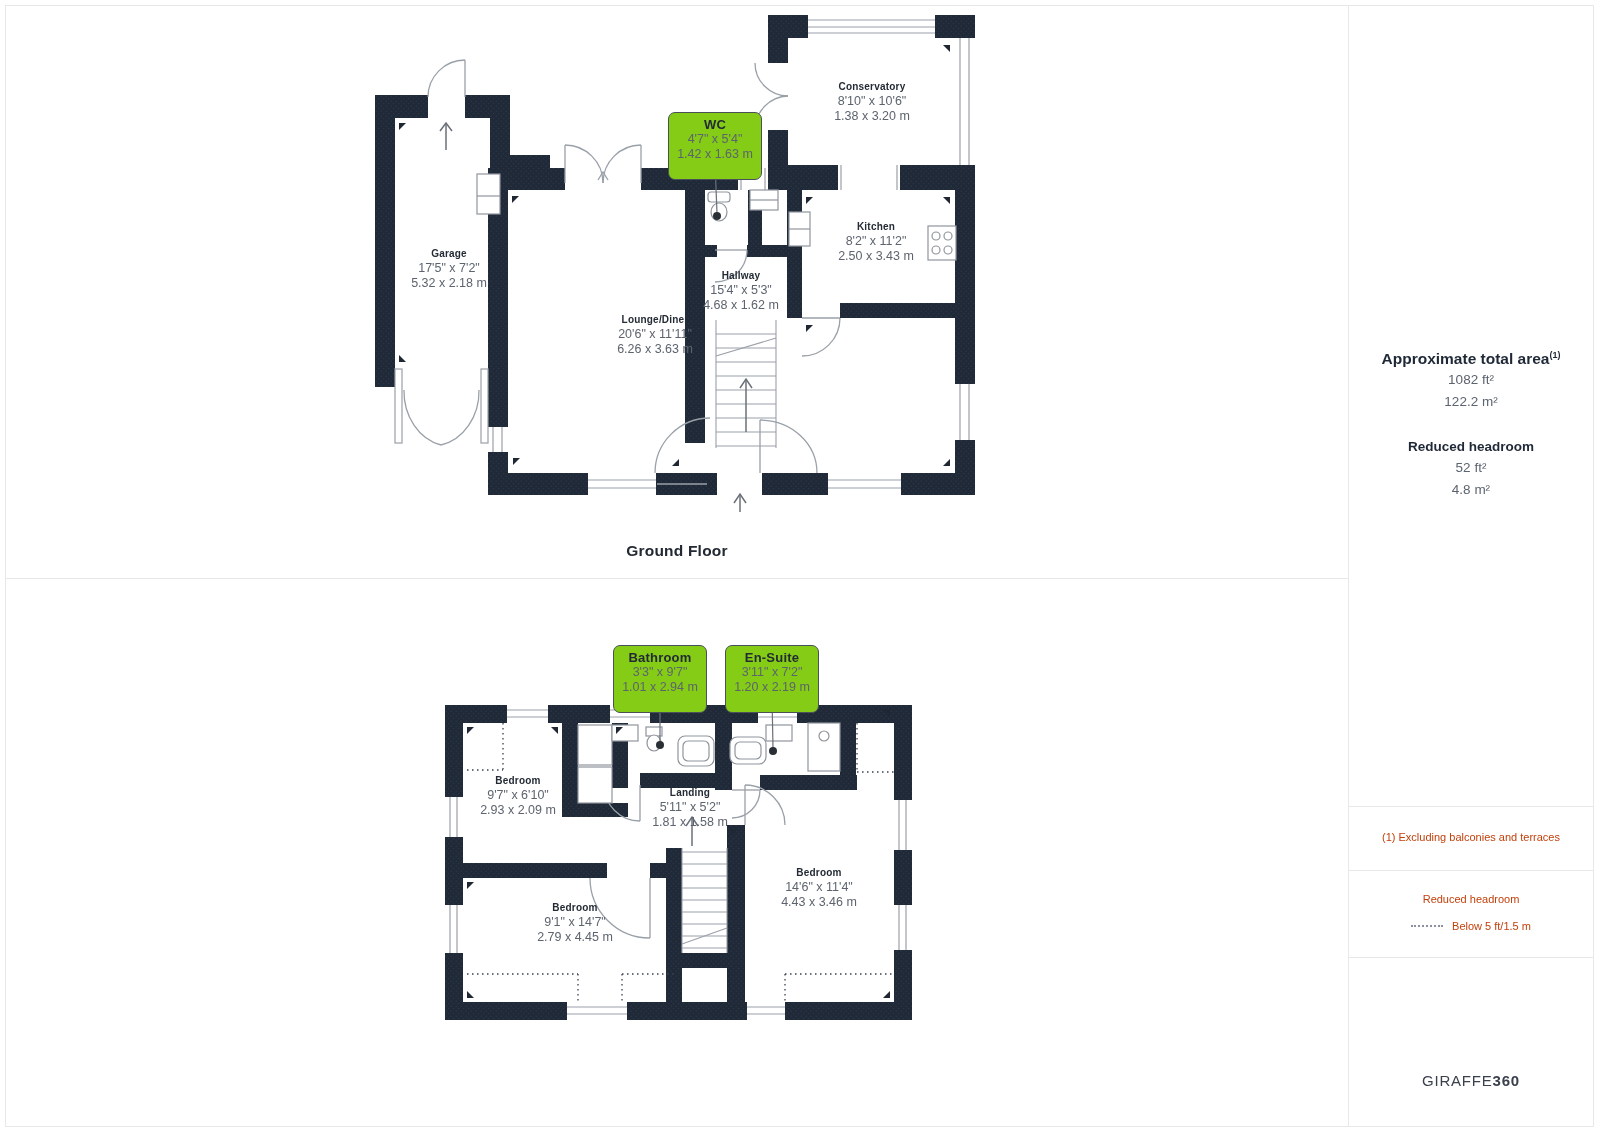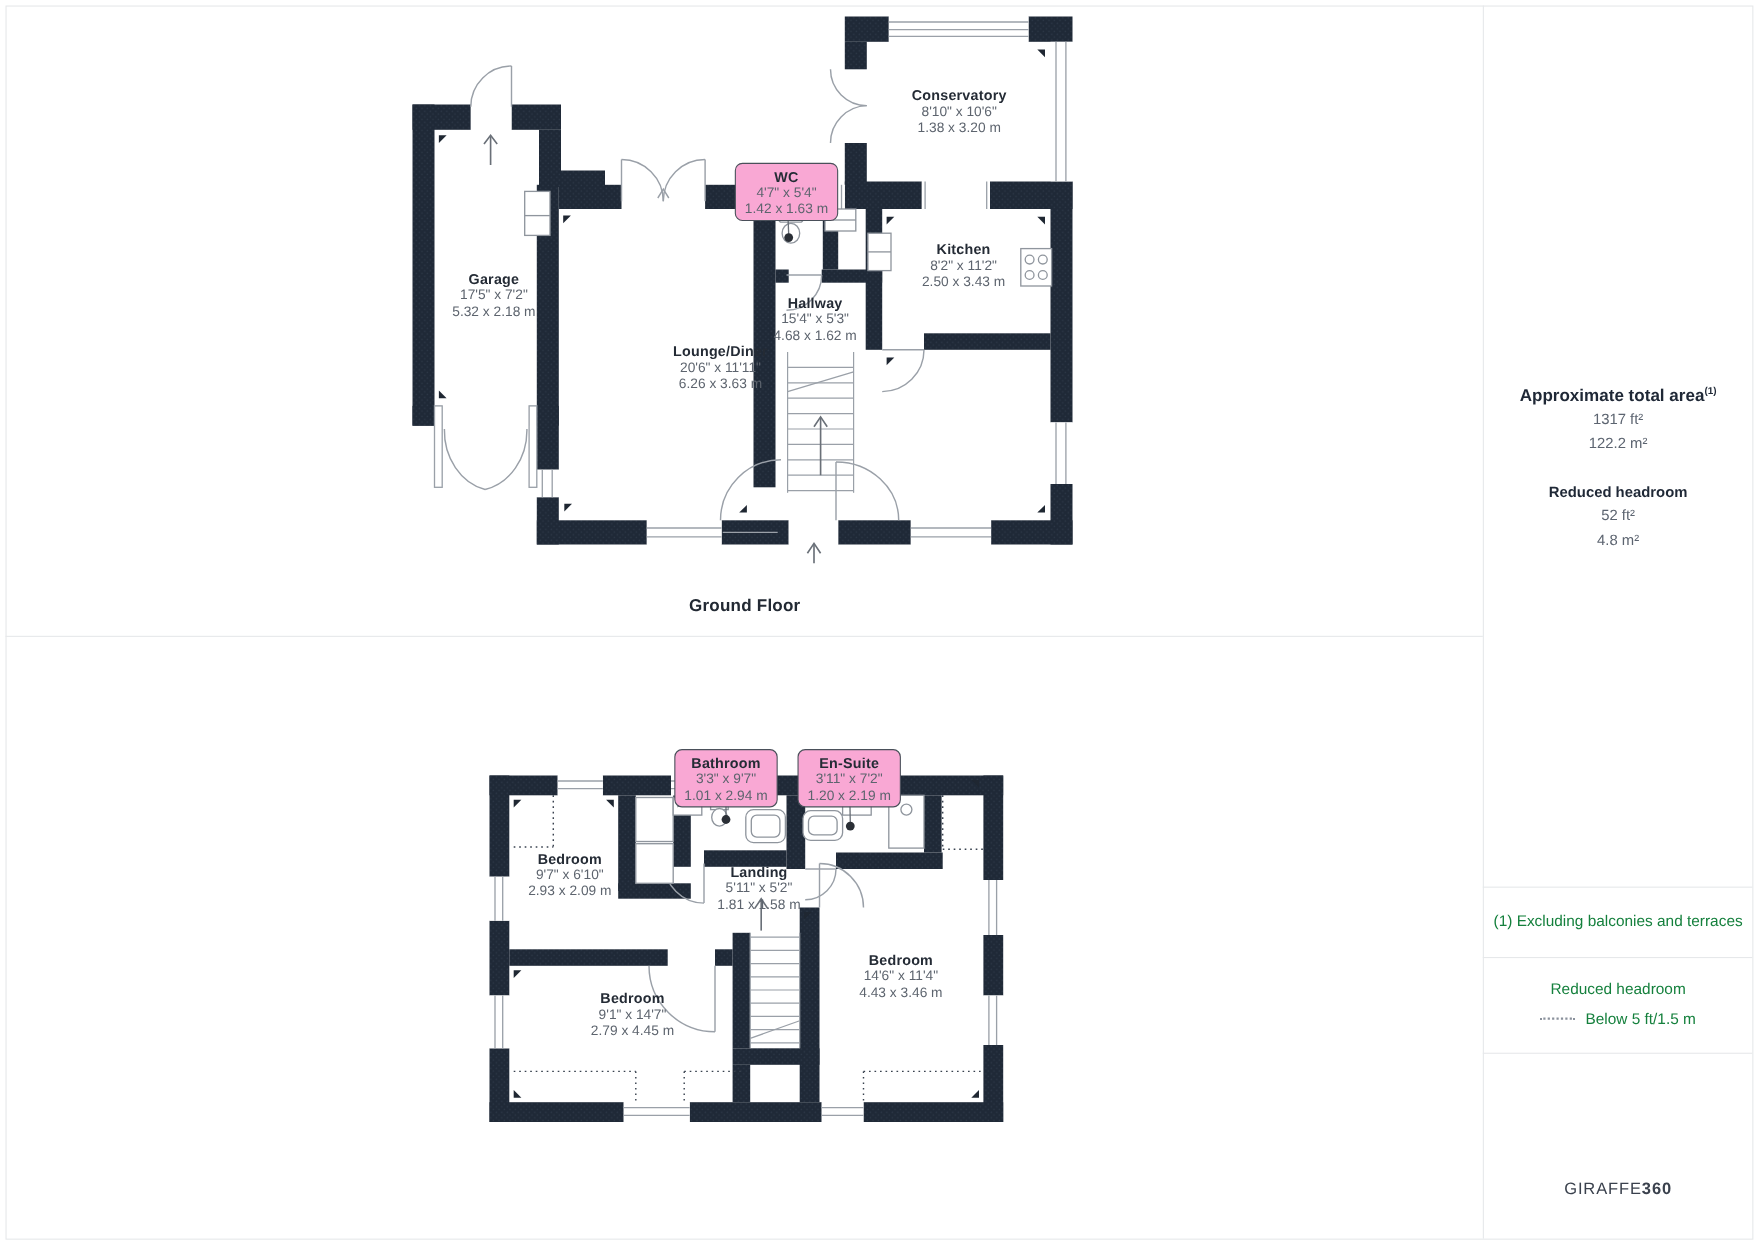--- a/index.html
+++ b/index.html
@@ -2,33 +2,33 @@
 <html><head>
 <meta charset="utf-8">
 <style>
   html,body{margin:0;padding:0;background:#fff;}
   .page{position:relative;width:1600px;height:1131px;background:#ffffff;overflow:hidden;
         font-family:"Liberation Sans","DejaVu Sans",sans-serif;}
   .frame{position:absolute;left:5px;top:5px;width:1587px;height:1120px;border:1px solid #e6e8ea;}
   .vline,.hline{position:absolute;background:#e6e8ea;}
   .plan-svg{position:absolute;left:0;top:0;z-index:1;}
   .room-label{position:absolute;transform:translateX(-50%);text-align:center;z-index:2;white-space:nowrap;}
-  .room-name{display:block;font-weight:bold;font-size:13px;line-height:15px;color:#242b35;letter-spacing:.2px;}
+  .room-name{display:block;font-weight:bold;font-size:10px;line-height:15px;color:#242b35;letter-spacing:.2px;}
   .room-dims{display:block;font-size:12.5px;line-height:14.5px;color:#5d646e;}
-  .room-box{background:#f9a8d4;border:1.5px solid #4a505a;border-radius:7px;padding:4px 7px 3px;min-width:78px;margin-top:36px;}
+  .room-box{background:#84cc16;border:1.5px solid #4a505a;border-radius:7px;padding:4px 7px 18px;min-width:78px;}
   .room-box .room-name{font-size:13px;}
   .floor-caption{position:absolute;transform:translateX(-50%);font-weight:bold;font-size:15.5px;
                  color:#222933;z-index:2;letter-spacing:.2px;}
   
   .sb{position:absolute;left:1349px;width:244px;text-align:center;z-index:2;}
   .sb-title{font-weight:bold;font-size:15.5px;color:#1f2836;line-height:20px;margin-top:31px;}
   .sb-sup{font-size:9px;vertical-align:super;font-weight:bold;color:#1f2836;}
   .sb-val{font-size:13.5px;color:#5c6470;line-height:22px;}
   .sb-sub{font-weight:bold;font-size:13.5px;color:#1f2836;line-height:20px;margin-top:24px;}
-  .sb-note{font-size:14px;color:#15803d;line-height:16px;}
+  .sb-note{font-size:11px;color:#c2410c;line-height:16px;}
   .legend-row{display:flex;align-items:center;justify-content:center;gap:9px;margin-top:11px;}
   .legend-dots{display:inline-block;width:32px;height:0;border-top:2px dotted #8a919c;}
   .sb-disclaimer{font-size:12.5px;color:#5c6470;line-height:15.5px;white-space:normal;}
   .brand{font-size:15px;letter-spacing:.8px;color:#3a414d;}
   .brand b{font-weight:bold;}
 </style>
 </head>
 <body>
 
 <div class="page">
@@ -392,21 +392,21 @@
     <span class="room-name">Bedroom</span>
     <span class="room-dims">9'1" x 14'7"</span>
     <span class="room-dims">2.79 x 4.45 m</span>
   </div>
   <div class="floor-caption" style="left:680px;top:1134px;">Floor 1</div>
 
   <div class="sb" style="top:314px;">
     <div class="sb-title">
       <span>Approximate total area</span><span class="sb-sup">(1)</span>
     </div>
-    <div class="sb-val">1317 ft²</div>
+    <div class="sb-val">1082 ft²</div>
     <div class="sb-val">122.2 m²</div>
     <div class="sb-sub">Reduced headroom</div>
     <div class="sb-val">52 ft²</div>
     <div class="sb-val">4.8 m²</div>
   </div>
 
   <div class="sb sb-note" style="top:829px;">(1) Excluding balconies and terraces</div>
 
   <div class="sb" style="top:891px;">
     <div class="sb-note">Reduced headroom</div>

